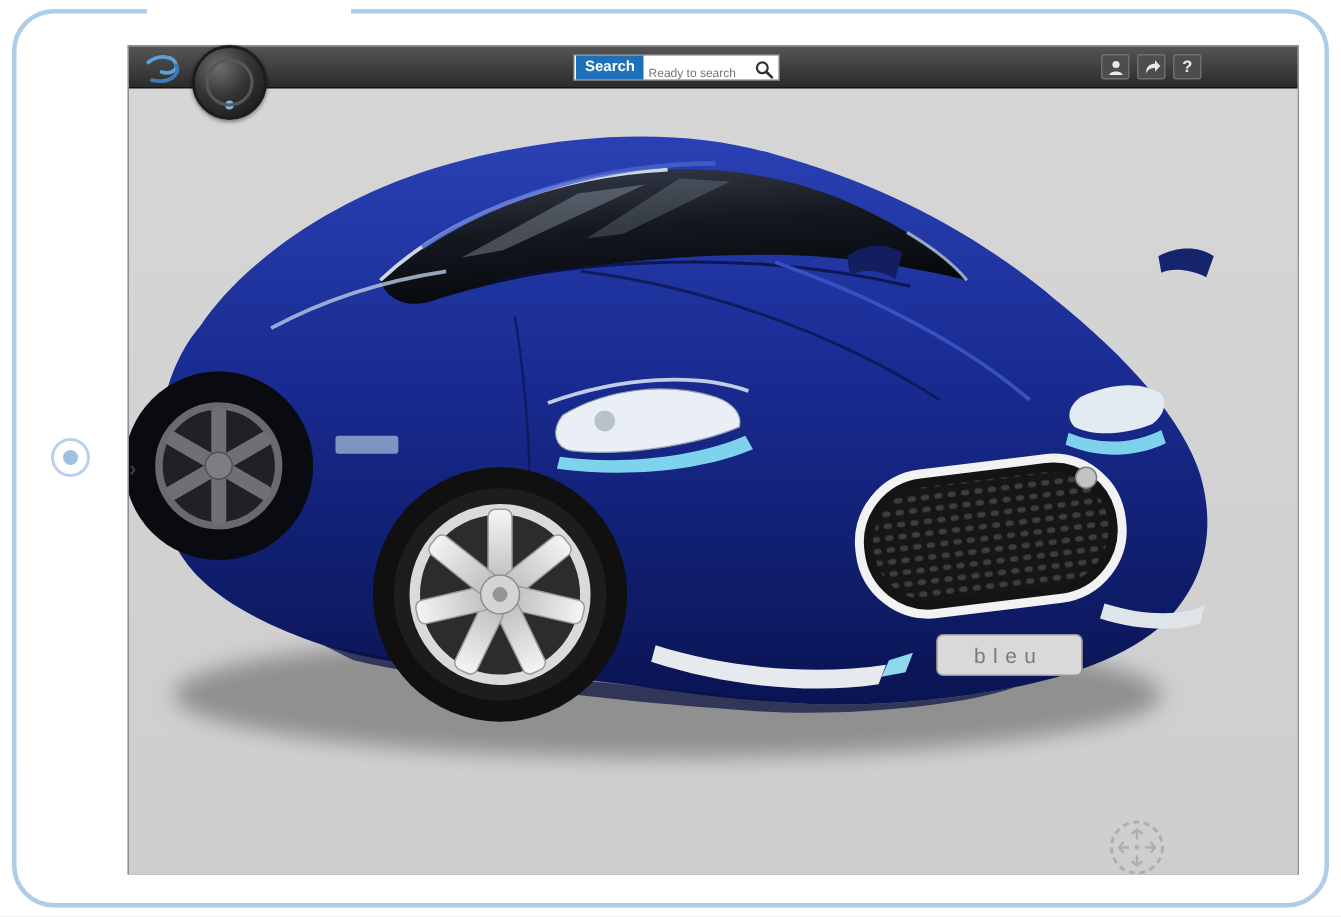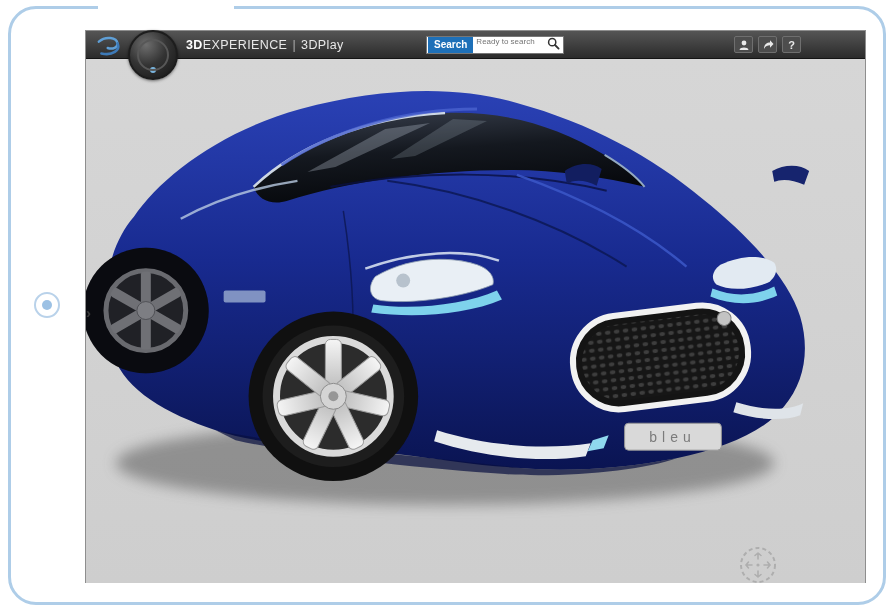--- a/index.html
+++ b/index.html
@@ -37,21 +37,21 @@
   .compass-dot { position:absolute; left:50%; bottom:5px; width:6px; height:6px;
              margin-left:-3px; border-radius:50%; background:#7ab6e0; }
 
   .title { position:absolute; left:100px; top:0; height:28px; line-height:28px;
            color:#e8e8e8; font-size:12.5px; letter-spacing:.4px; white-space:nowrap; }
   .title b { color:#ffffff; }
   .title .divider { color:#aaaaaa; padding:0 5px; font-weight:300; }
 
   .search-box { position:absolute; left:296px; top:5px; width:138px; height:18px;
                 background:#ffffff; border:1px solid #777; display:flex;
-                align-items:flex-start;margin-left:44px; }
+                align-items:flex-end; }
   .search-btn { background:#1e70b8; color:#fff; font-size:10px; font-weight:bold;
                 height:16px; line-height:16px; padding:0 6px; margin-left:1px;
                 border:none; cursor:pointer; font-family:inherit; }
   .search-input { flex:1; min-width:0; border:none; outline:none; font-size:8px;
                   color:#555; padding:0 3px; font-family:Liberation Sans, sans-serif; background:transparent; }
   .search-mag { width:13px; height:13px; margin-right:3px; flex:0 0 auto; }
 
   .hdr-icons { position:absolute; right:64px; top:5px; display:flex; gap:5px; }
   .hdr-icon { width:19px; height:17px; background:#4d4d4d; border:1px solid #6f6f6f;
               border-radius:2px; color:#e9e9e9; display:flex; align-items:center;
@@ -81,23 +81,20 @@
 <div class="frame-home"></div>
 
 <div class="app">
 
   <div class="app-header">
     <svg class="logo" viewBox="0 0 34 26">
       <path d="M5 9 C 13 2, 26 4, 27 11 C 28 16, 21 18.5, 15.5 16.5" stroke="#5f9fd6" stroke-width="3" fill="none" stroke-linecap="round"></path>
       <path d="M27 11 C 31 19, 21 26, 8 23" stroke="#3d7ab8" stroke-width="3" fill="none" stroke-linecap="round"></path>
     </svg>
 
-    <div class="title">
-      <b>3D</b><span>EXPERIENCE</span><span class="divider">|</span><span>3DPlay</span>
-    </div>
 
     <div class="search-box">
       <button class="search-btn">Search</button>
       <input class="search-input" type="text" placeholder="Ready to search" style="">
       <svg class="search-mag" viewBox="0 0 13 13">
         <circle cx="5.2" cy="5.2" r="3.6" fill="none" stroke="#333" stroke-width="1.5"></circle>
         <line x1="8" y1="8" x2="11.6" y2="11.6" stroke="#333" stroke-width="1.8" stroke-linecap="round"></line>
       </svg>
     </div>
 

